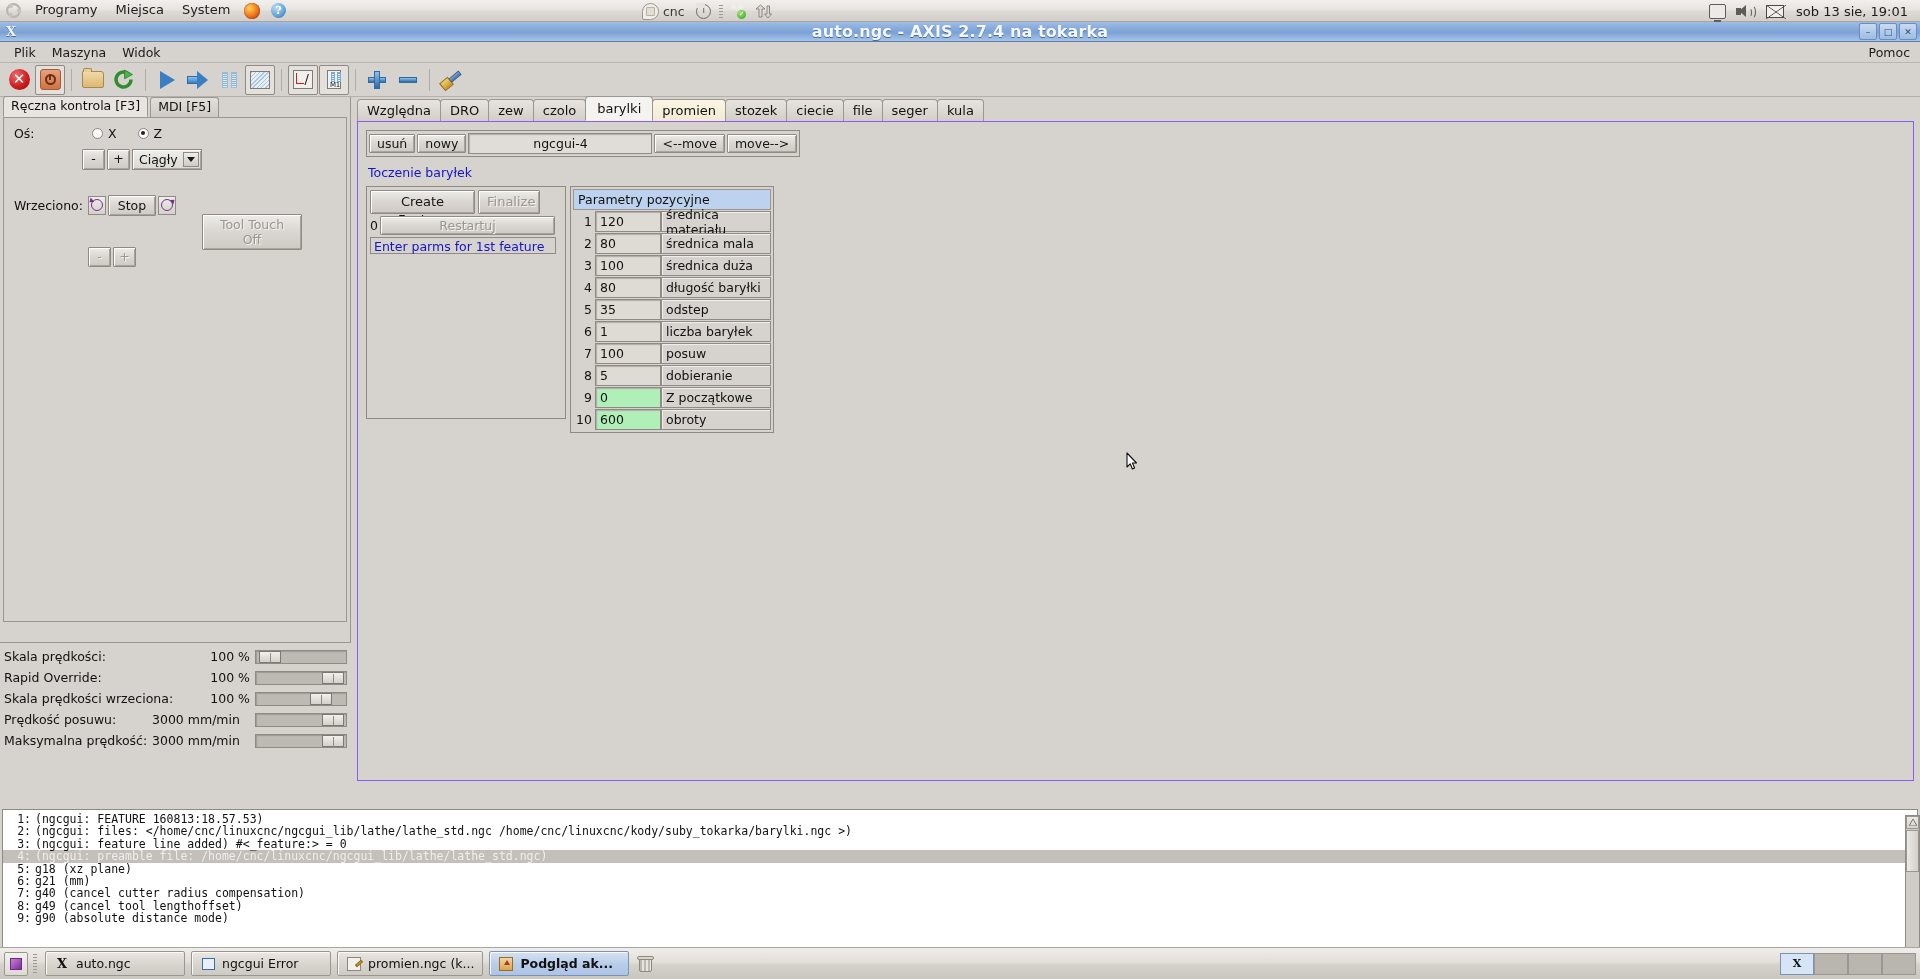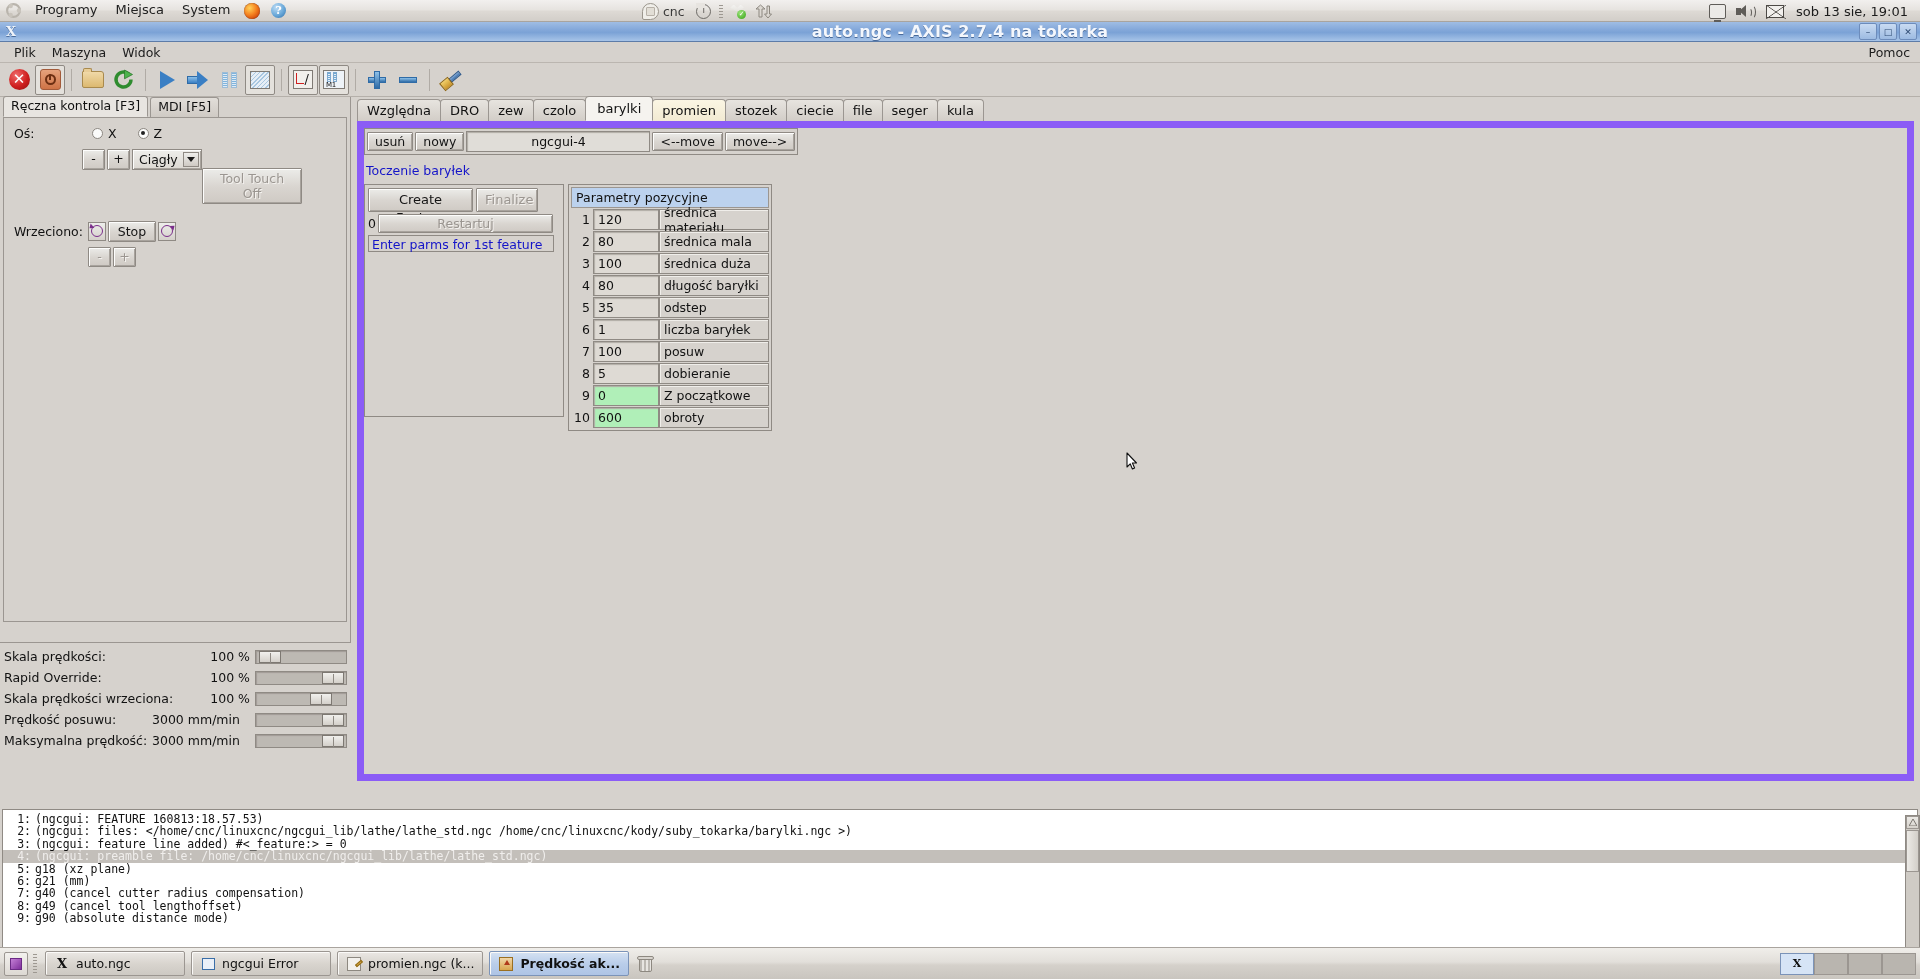--- a/index.html
+++ b/index.html
@@ -107,21 +107,21 @@
   .ic-arrow .sh{position:absolute;left:0;top:5px;width:11px;height:8px;background:linear-gradient(180deg,#8cc0e8,#3a7fc4);border:1px solid #2f6ba6;box-sizing:border-box;border-right:0;}
   .ic-arrow .hd{position:absolute;left:10px;top:0;width:0;height:0;border-left:11px solid #3a7fc4;border-top:9px solid transparent;border-bottom:9px solid transparent;}
   .ic-pause{width:18px;height:18px;display:flex;gap:3px;align-items:center;justify-content:center;}
   .ic-pause i{display:block;width:6px;height:16px;
     background:repeating-linear-gradient(180deg,#7fb4dd 0 1px,#dfeaf4 1px 2px);border:1px solid #9dbcd6;box-sizing:border-box;}
   .ic-step{width:20px;height:18px;border:1px solid #7f7a74;box-sizing:border-box;
     background:repeating-linear-gradient(135deg,#a8c6e0 0 1px,#e6eef6 1px 3px);}
   .ic-optstop{width:20px;height:19px;border:1px solid #7f7a74;box-sizing:border-box;background:#f2f0ec;position:relative;}
   .ic-optstop:before{content:"";position:absolute;left:2px;top:2px;width:8px;height:11px;border:1.4px solid #cf1f1f;border-right:0;border-top:0;box-sizing:border-box;}
   .ic-optstop .sl{position:absolute;right:3px;top:1px;font-size:13px;color:#111;font-family:"DejaVu Serif",serif;line-height:16px;}
-  .ic-m1{width:22px;height:19px;border:1px solid #7f7a74;box-sizing:border-box;background:#eef3f8;position:relative;}
+  .ic-m1{width:14px;height:19px;border:1px solid #7f7a74;box-sizing:border-box;background:#eef3f8;position:relative;}
   .ic-m1 .bars{position:absolute;left:3px;top:1px;display:flex;gap:2px;}
   .ic-m1 .bars i{display:block;width:4px;height:10px;background:repeating-linear-gradient(180deg,#6fa9d6 0 1px,#e6eef6 1px 2px);border:1px solid #7fa8cc;box-sizing:border-box;}
   .ic-m1 .lbl{position:absolute;left:2px;bottom:-1px;font-size:7px;color:#111;letter-spacing:-0.3px;}
   .ic-plus,.ic-minus{width:20px;height:18px;position:relative;}
   .ic-plus .h,.ic-plus .v,.ic-minus .h{position:absolute;background:linear-gradient(180deg,#8cc0e8,#2f6ba6);border:1px solid #2f6ba6;box-sizing:border-box;}
   .ic-plus .h{left:1px;top:6px;width:18px;height:6px;}
   .ic-plus .v{left:7px;top:0px;width:6px;height:18px;}
   .ic-minus .h{left:1px;top:6px;width:18px;height:6px;}
   .ic-brush{width:22px;height:20px;position:relative;}
   .ic-brush .hnd{position:absolute;right:2px;top:0;width:13px;height:5px;background:linear-gradient(180deg,#7fa8d8,#3a6ea8);transform:rotate(-40deg);transform-origin:100% 50%;border:1px solid #2f5a8c;box-sizing:border-box;}
@@ -177,21 +177,21 @@
   .slider .thumb:after{content:"";position:absolute;left:50%;top:1px;width:1px;height:10px;background:#8f8a84;}
 
   
   #right-pane{flex:1;background:#d6d2cd;padding:0;box-sizing:border-box;position:relative;}
   #nb-tabs{display:flex;align-items:flex-end;height:21px;padding-left:6px;margin-top:3px;}
   .nbtab{font-size:13px;color:#111;padding:3px 9px 3px 9px;line-height:15px;
     border:1px solid #9b9691;border-bottom:0;border-radius:4px 4px 0 0;
     background:linear-gradient(180deg,#e7e4df,#d2cdc7);margin-right:-1px;}
   .nbtab.active{background:#f5f3ef;border-bottom:1px solid #f5f3ef;position:relative;z-index:3;padding:4px 11px 4px 11px;font-weight:normal;}
   .nbtab.hover{background:linear-gradient(180deg,#fbf6e4,#f2ead2);}
-  #nb-body{border:7px solid #8b5cf6;margin:0 6px 10px 6px;height:660px;box-sizing:border-box;background:#d6d2cd;position:relative;}
+  #nb-body{border:1px solid #8b5cf6;margin:0 6px 10px 6px;height:660px;box-sizing:border-box;background:#d6d2cd;position:relative;padding:8px;}
   .ngcgui-bar{border:1px solid #8f8a84;display:inline-flex;align-items:center;padding:2px;gap:2px;
     background:#d6d2cd;box-sizing:border-box;}
   .ng-entry{border:1px solid #8f8a84;background:#e0ddd8;box-shadow:inset 1px 1px 1px #b1aca6;
     font-size:12.5px;color:#111;text-align:center;padding:2px 0;}
   .section-title{color:#1414c8;font-size:12.5px;margin:8px 0 6px 2px;}
   .feat-box{border:1px solid #8f8a84;background:#d6d2cd;box-sizing:border-box;padding:3px;}
   .msg{color:#1414c8;font-size:12.5px;border:1px solid #8f8a84;background:#d6d2cd;padding:1px 3px;box-sizing:border-box;}
   .ptable{border:1px solid #8f8a84;background:#d6d2cd;box-sizing:border-box;padding:2px;}
   .phdr{background:#bcd2ee;border:1px solid #9b9691;font-size:12.5px;color:#111;padding:2px 4px;box-sizing:border-box;}
   .prow{display:flex;align-items:stretch;height:21px;margin-top:1px;}
@@ -441,33 +441,33 @@
             <div class="btn" style="width:23px;height:21px;line-height:16px;padding:1px 0;margin-left:2px;">+</div>
             <div class="combo" style="width:70px;height:21px;margin-left:2px;">
               <span>Ciągły</span>
               <span class="arrowbox">
                   <i class="caret"></i>
                 </span>
             </div>
           </div>
 
 
-          <div style="display:flex;align-items:center;height:22px;padding-left:198px;margin-top:4px;">
-            <div class="btn disabled" style="width:100px;">Tool Touch Off</div>
-          </div>
-
           <div style="display:flex;align-items:center;height:24px;padding-left:10px;margin-top:22px;">
             <span class="lbl" style="width:74px">Wrzeciono:</span>
             <div class="spin-ccw">
                 <span class="spin-gl"></span>
               </div>
             <div class="btn" style="width:48px;margin-left:2px;height:21px;">Stop</div>
             <div class="spin-cw" style="margin-left:2px;">
                 <span class="spin-gl"></span>
               </div>
+          </div>
+
+          <div style="display:flex;align-items:center;height:22px;padding-left:198px;margin-top:4px;">
+            <div class="btn disabled" style="width:100px;">Tool Touch Off</div>
           </div>
 
           <div style="display:flex;align-items:center;height:22px;padding-left:84px;margin-top:3px;">
             <div class="btn disabled" style="width:23px;height:20px;padding:1px 0;">-</div>
             <div class="btn disabled" style="width:23px;height:20px;padding:1px 0;margin-left:2px;">+</div>
           </div>
 
         </div>
       </div>
 
@@ -667,21 +667,21 @@
   <div class="tk-btn">
     <span class="tk-ico">
         <i class="tk-note"></i>
       </span>
     <span>promien.ngc (k...</span>
   </div>
   <div class="tk-btn active">
     <span class="tk-ico">
         <i class="tk-arch"></i>
       </span>
-    <span>Prędkość ak...</span>
+    <span>Podgląd ak...</span>
   </div>
 
   <div class="tk-trash">
       <div class="bod"></div>
       <div class="lid"></div>
     </div>
 
   <div class="tk-right">
     <div class="tk-page cur">
         <span class="xlogo" style="font-size:11px;">X</span>

